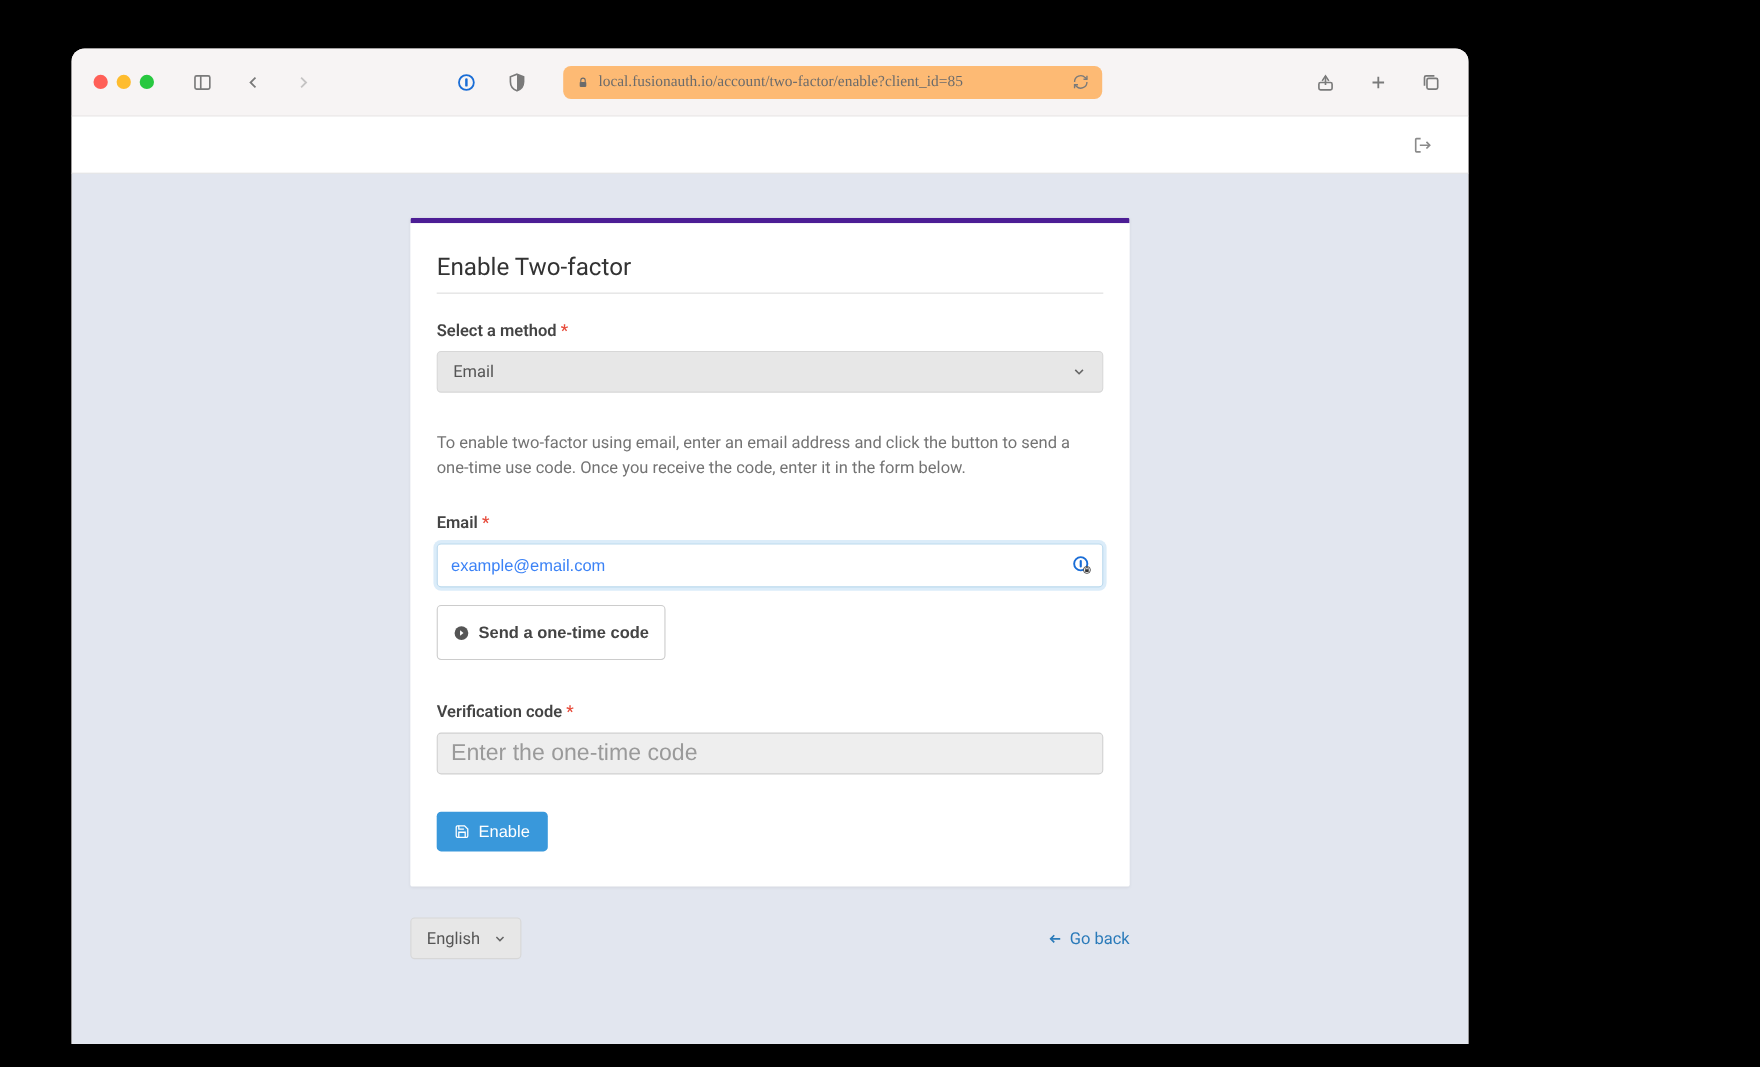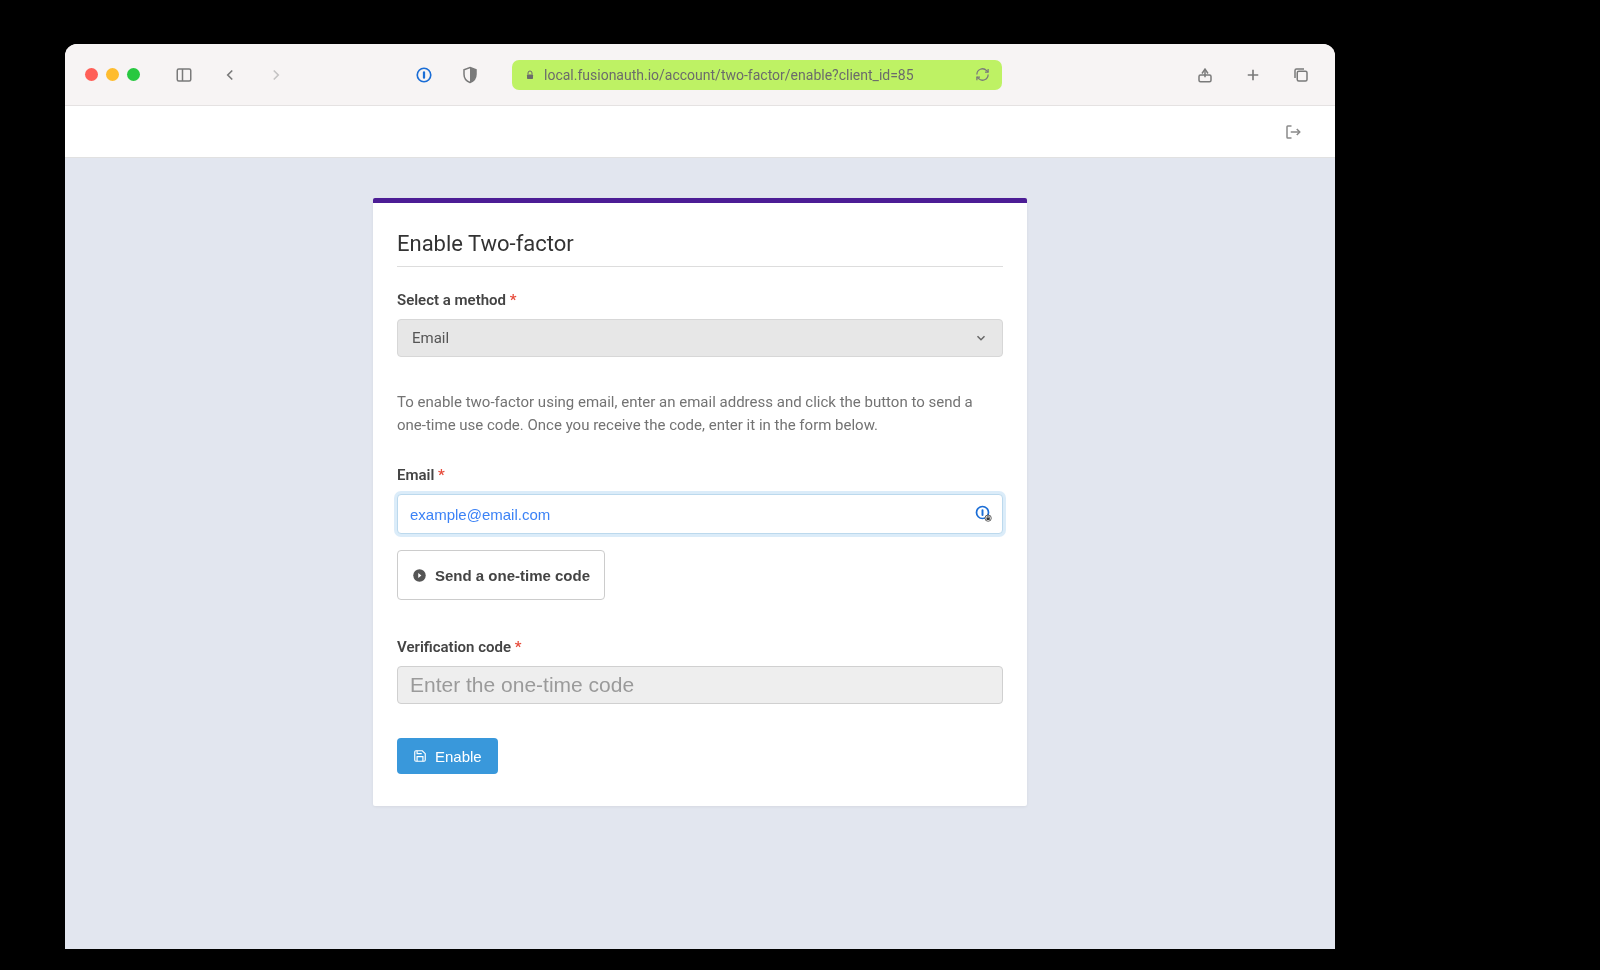--- a/index.html
+++ b/index.html
@@ -35,29 +35,30 @@
     .tl.yellow { background: #febc2e; }
     .tl.green { background: #28c840; }
     .tb-icon { width: 28px; height: 28px; display: flex; align-items: center; justify-content: center; color: #7a7a7a; }
     .tb-icon svg { width: 18px; height: 18px; }
     .tb-nav { display: flex; gap: 18px; margin-left: 6px; }
     .tb-ext { display: flex; gap: 18px; margin-left: 120px; }
     .url-bar {
       flex: 0 0 490px;
       margin-left: 28px;
       height: 30px;
-      background: #bef264;
+      background: #fdba74;
       border-radius: 7px;
       display: flex;
       align-items: center;
       padding: 0 12px;
       color: #6b6b6b;
       font-size: 14px;
       gap: 8px;
       position: relative;
+      font-family: Liberation Serif, serif;
     }
     .url-bar .lock { width: 12px; height: 12px; flex-shrink: 0; }
     .url-text { white-space: nowrap; overflow: hidden; text-overflow: clip; flex: 1; }
     .url-refresh { flex-shrink: 0; }
     .tb-right { margin-left: auto; display: flex; gap: 20px; }
     .app-header {
       height: 52px;
       background: #fff;
       display: flex;
       align-items: center;
@@ -355,14 +356,29 @@
       <button class="btn-primary">
         <svg width="14" height="14" viewBox="0 0 24 24" fill="none" stroke="#fff" stroke-width="2">
             <path d="M19 21H5a2 2 0 01-2-2V5a2 2 0 012-2h11l5 5v11a2 2 0 01-2 2z"></path>
             <polyline points="17 21 17 13 7 13 7 21"></polyline>
             <polyline points="7 3 7 8 15 8"></polyline>
           </svg>
         <span>Enable</span>
       </button>
     </div>
 
+    <div class="footer-row">
+      <div class="lang-select">
+        <span>English</span>
+        <svg class="chev" width="13" height="13" viewBox="0 0 24 24" fill="none" stroke="#666" stroke-width="2.5">
+            <polyline points="6 9 12 15 18 9"></polyline>
+          </svg>
+      </div>
+      <a class="go-back">
+        <svg width="13" height="13" viewBox="0 0 24 24" fill="none" stroke="#2a7ab9" stroke-width="2.8">
+            <line x1="20" y1="12" x2="4" y2="12"></line>
+            <polyline points="10 18 4 12 10 6"></polyline>
+          </svg>
+        <span>Go back</span>
+      </a>
+    </div>
   </div>
 </div>
 
 </body></html>

